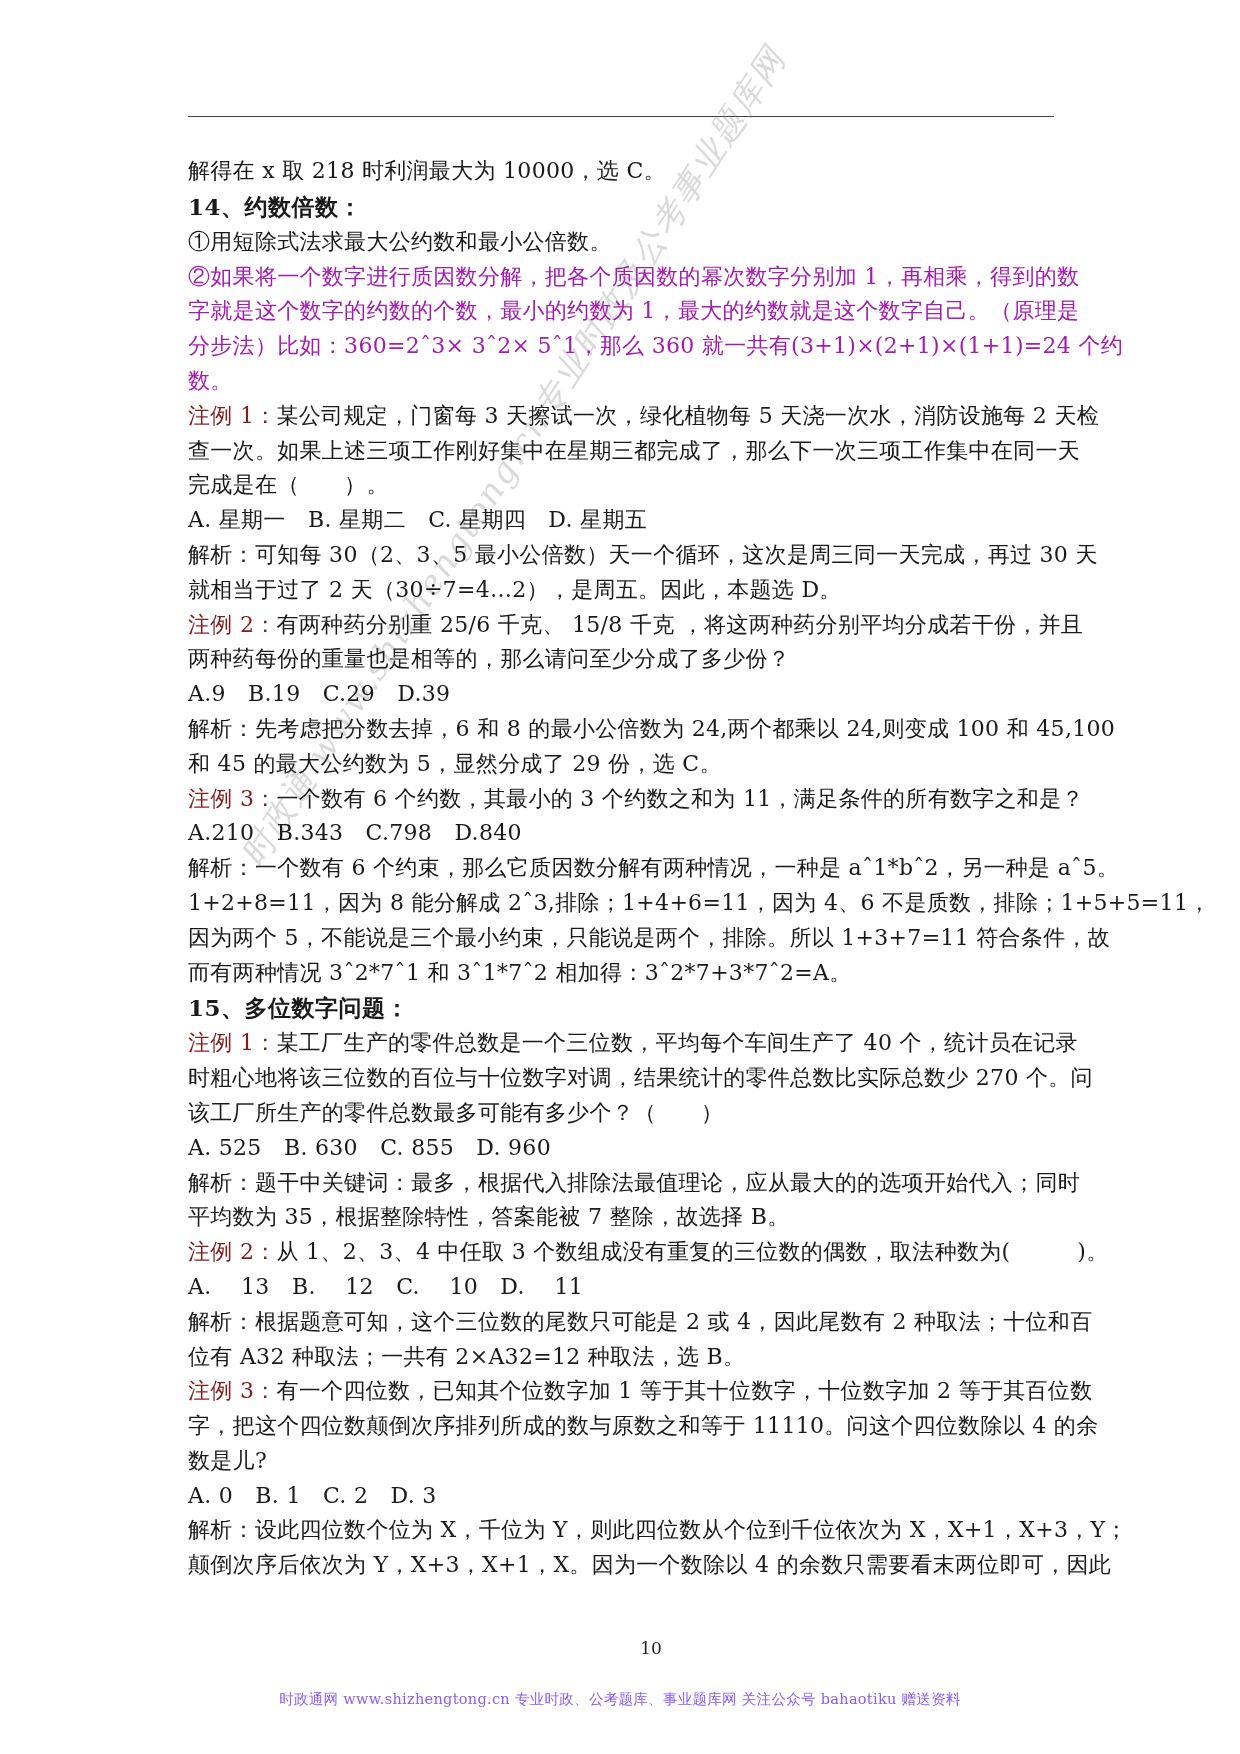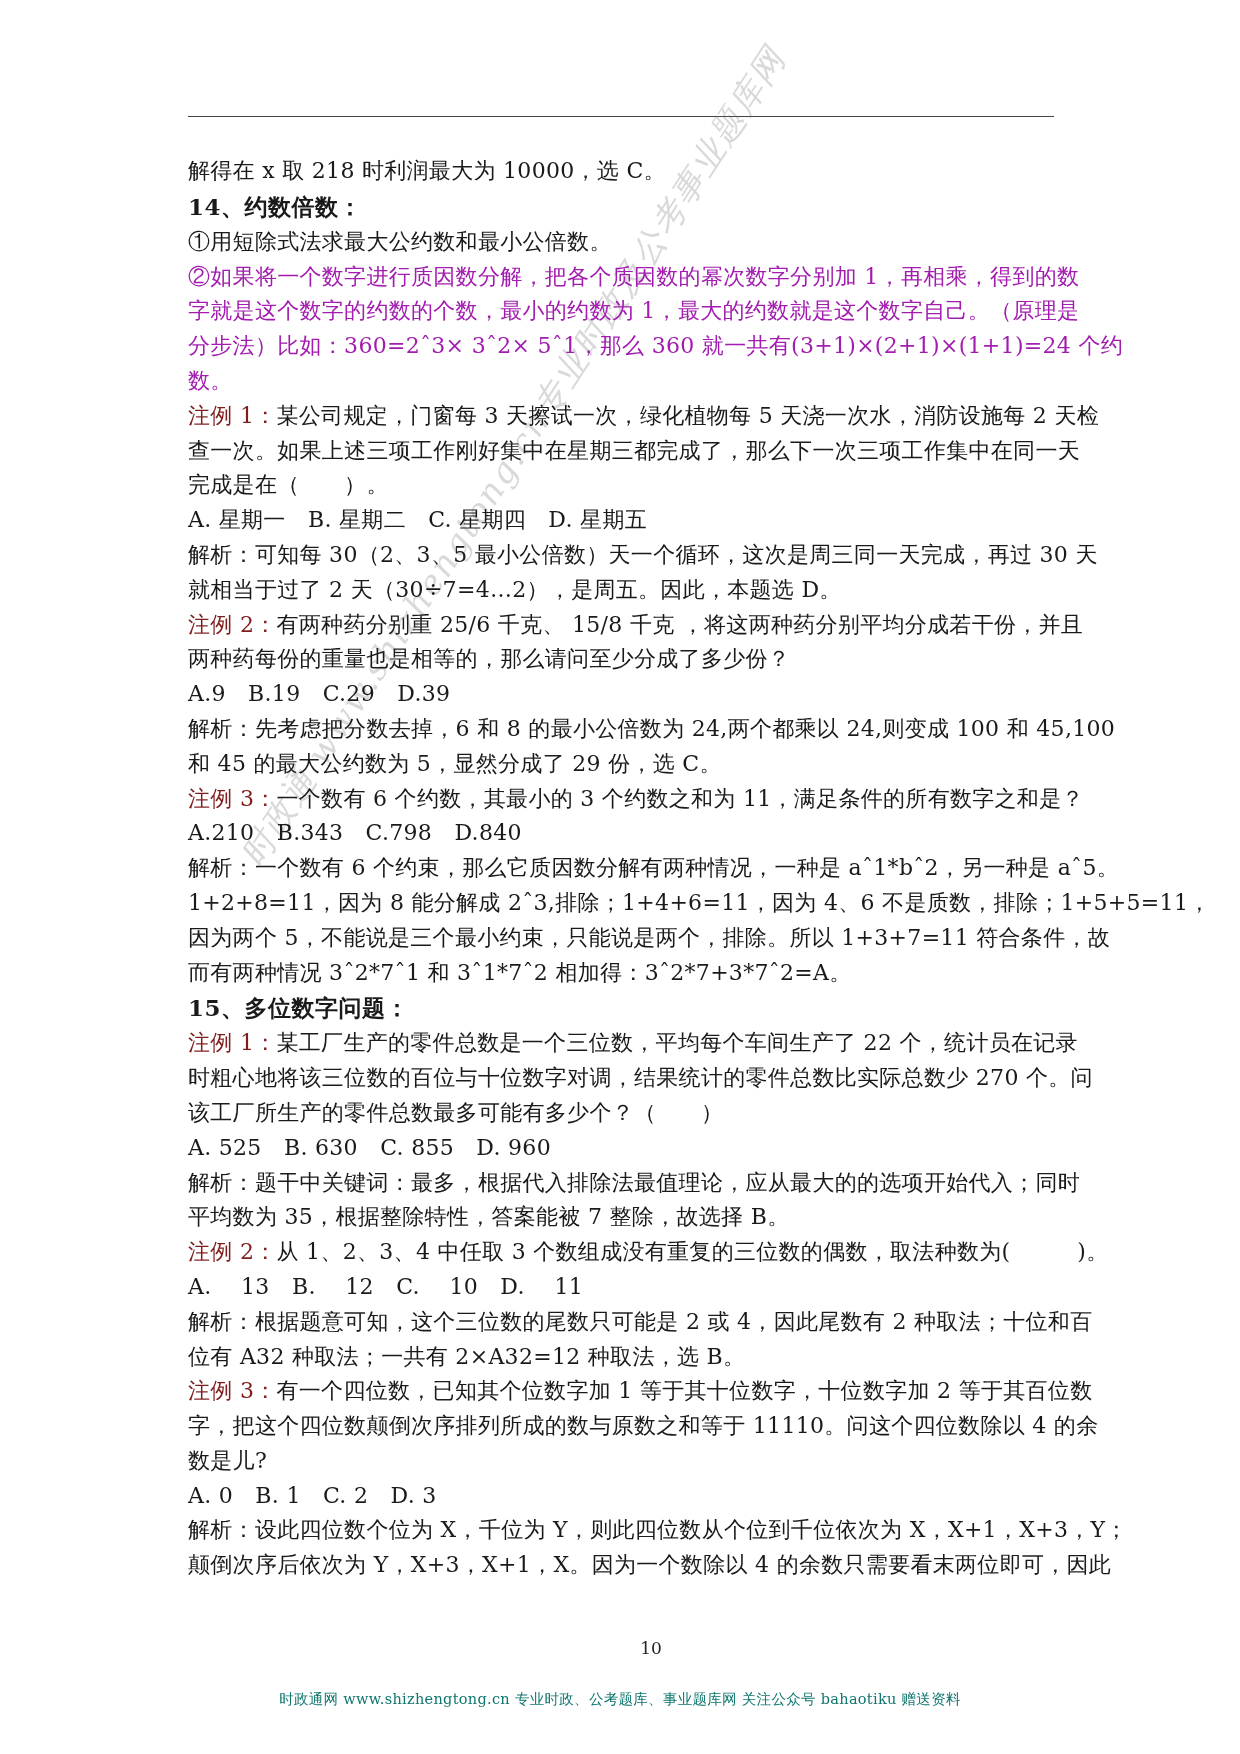--- a/index.html
+++ b/index.html
@@ -24,21 +24,21 @@
       letter-spacing: 0.5px;
     }
     .red { color: #a21caf; }
     .blue { color: #7f1d1d; }
     .page-number {
       position: absolute; left: 0; width: 1240px; top: 1638px;
       text-align: center; font-size: 17px; color: #222; margin-left: 31px;
     }
     .footer {
       position: absolute; left: 0; width: 1240px; top: 1690px;
-      text-align: center; font-size: 14.5px; color: #0f766e; letter-spacing: 0.3px;
+      text-align: center; font-size: 14.5px; color: #8b5cf6; letter-spacing: 0.3px;
     }
     .watermark {
       position: absolute; left: 250px; top: 840px;
       transform-origin: left center; transform: rotate(-57deg);
       font-size: 34px; color: rgba(120,120,120,0.28);
       white-space: nowrap; letter-spacing: 2px;
       font-family: "DejaVu Serif", serif; font-style: italic;
       pointer-events: none;
     }
   </style>
@@ -82,21 +82,21 @@
   </div>
   <div class="line">A.210　B.343　C.798　D.840</div>
   <div class="line">解析：一个数有 6 个约束，那么它质因数分解有两种情况，一种是 aˆ1*bˆ2，另一种是 aˆ5。</div>
   <div class="line">1+2+8=11，因为 8 能分解成 2ˆ3,排除；1+4+6=11，因为 4、6 不是质数，排除；1+5+5=11，</div>
   <div class="line">因为两个 5，不能说是三个最小约束，只能说是两个，排除。所以 1+3+7=11 符合条件，故</div>
   <div class="line">而有两种情况 3ˆ2*7ˆ1 和 3ˆ1*7ˆ2 相加得：3ˆ2*7+3*7ˆ2=A。</div>
 
   <div class="heading">15、多位数字问题：</div>
 
   <div class="line">
-    <span class="blue">注例 1：</span><span>某工厂生产的零件总数是一个三位数，平均每个车间生产了 22 个，统计员在记录</span>
+    <span class="blue">注例 1：</span><span>某工厂生产的零件总数是一个三位数，平均每个车间生产了 40 个，统计员在记录</span>
   </div>
   <div class="line">时粗心地将该三位数的百位与十位数字对调，结果统计的零件总数比实际总数少 270 个。问</div>
   <div class="line">该工厂所生产的零件总数最多可能有多少个？（　　）</div>
   <div class="line">A. 525　B. 630　C. 855　D. 960</div>
   <div class="line">解析：题干中关键词：最多，根据代入排除法最值理论，应从最大的的选项开始代入；同时</div>
   <div class="line">平均数为 35，根据整除特性，答案能被 7 整除，故选择 B。</div>
 
   <div class="line">
     <span class="blue">注例 2：</span><span>从 1、2、3、4 中任取 3 个数组成没有重复的三位数的偶数，取法种数为(　　　)。</span>
   </div>

